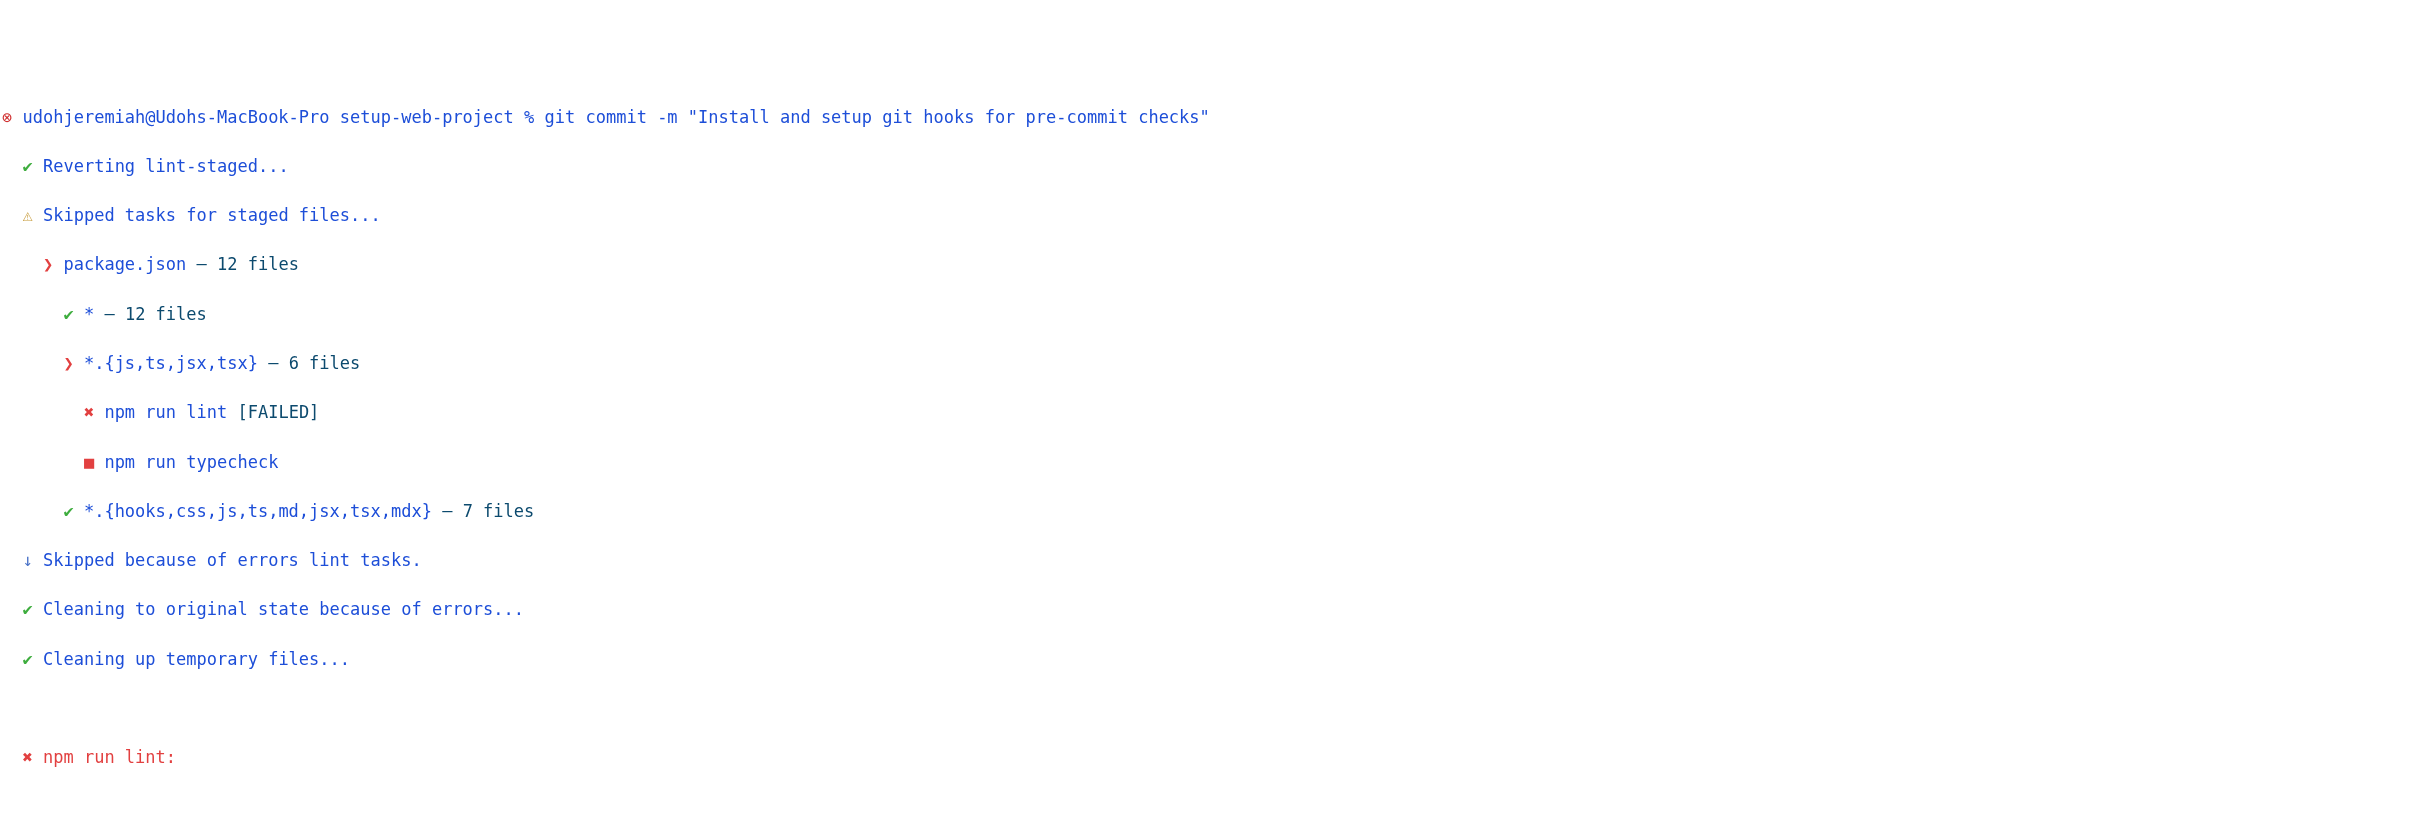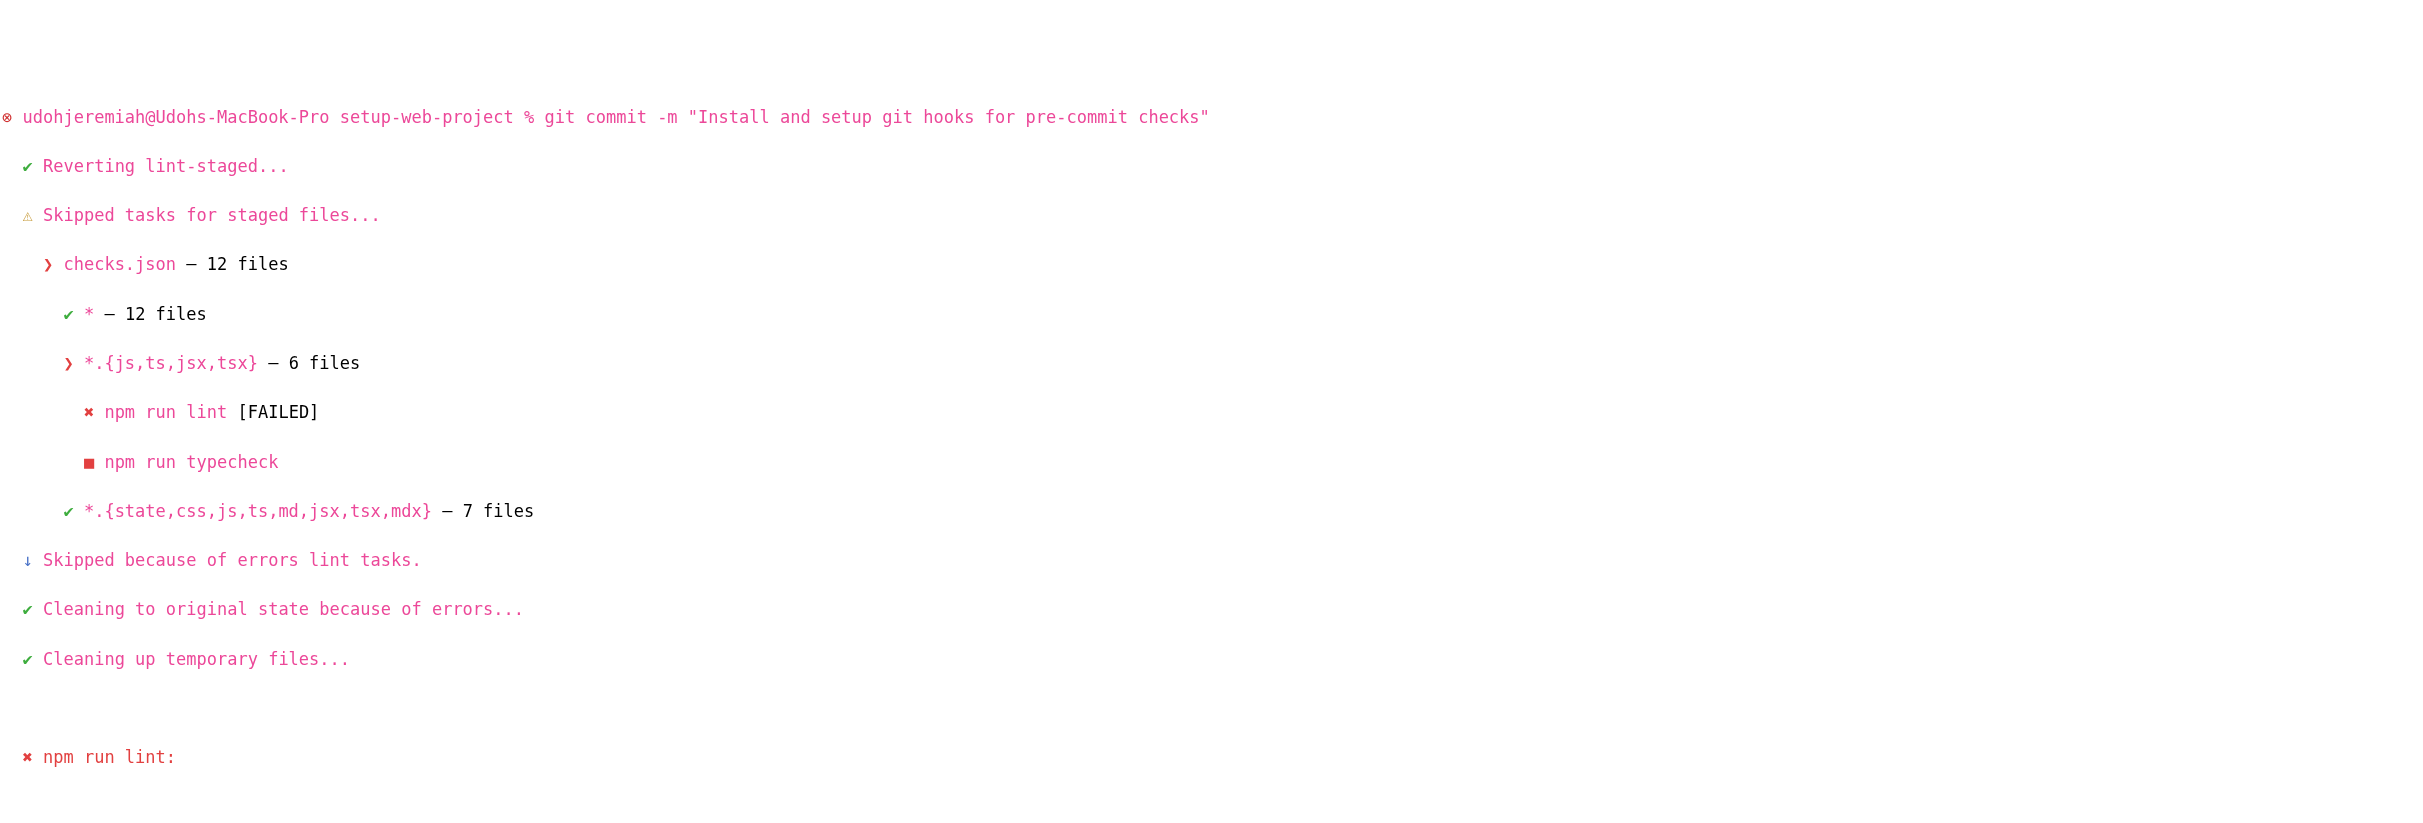--- a/index.html
+++ b/index.html
@@ -9,41 +9,41 @@
       font-size: 17px;
       line-height: 1.45;
       color: #1a1a1a;
       padding: 6px 2px 6px 2px;
       white-space: pre;
       overflow-x: hidden;
     }
     .red-bright { color: #e24040; }
     .green { color: #3ead3e; }
     .yellow { color: #c79b3a; }
-    .gray { color: #000000; }
-    .dark { color: #ec4899; }
+    .gray { color: #0c4a6e; }
+    .dark { color: #1d4ed8; }
     .blue-arrow { color: #4972c7; }
     .bold { font-weight: bold; }
     .row { display: block; }
     .prompt-red { color: #d03030; }
   </style>
 </head>
 <body>
 
 
 
 <div class="row"><span class="prompt-red">⊗</span> <span class="dark">udohjeremiah@Udohs-MacBook-Pro</span> <span class="dark">setup-web-project</span> <span class="dark">%</span> <span class="dark">git commit -m "Install and setup git hooks for pre-commit checks"</span></div>
 <div class="row">  <span class="green">✔</span> <span class="dark">Reverting lint-staged...</span></div>
 <div class="row">  <span class="yellow">⚠</span> <span class="dark">Skipped tasks for staged files...</span></div>
-<div class="row">    <span class="red-bright bold">❯</span> <span class="dark">checks.json</span> <span class="gray">— 12 files</span></div>
+<div class="row">    <span class="red-bright bold">❯</span> <span class="dark">package.json</span> <span class="gray">— 12 files</span></div>
 <div class="row">      <span class="green">✔</span> <span class="dark">*</span> <span class="gray">— 12 files</span></div>
 <div class="row">      <span class="red-bright bold">❯</span> <span class="dark">*.{js,ts,jsx,tsx}</span> <span class="gray">— 6 files</span></div>
 <div class="row">        <span class="red-bright">✖</span> <span class="dark">npm run lint</span> <span class="gray">[FAILED]</span></div>
 <div class="row">        <span class="red-bright">■</span> <span class="dark">npm run typecheck</span></div>
-<div class="row">      <span class="green">✔</span> <span class="dark">*.{state,css,js,ts,md,jsx,tsx,mdx}</span> <span class="gray">— 7 files</span></div>
+<div class="row">      <span class="green">✔</span> <span class="dark">*.{hooks,css,js,ts,md,jsx,tsx,mdx}</span> <span class="gray">— 7 files</span></div>
 <div class="row">  <span class="blue-arrow">↓</span> <span class="dark">Skipped because of errors lint tasks.</span></div>
 <div class="row">  <span class="green">✔</span> <span class="dark">Cleaning to original state because of errors...</span></div>
 <div class="row">  <span class="green">✔</span> <span class="dark">Cleaning up temporary files...</span></div>
 <div class="row">&nbsp;</div>
 <div class="row">  <span class="red-bright">✖</span> <span class="red-bright">npm run lint:</span></div>
 <div class="row">&nbsp;</div>
 
 
 
 

